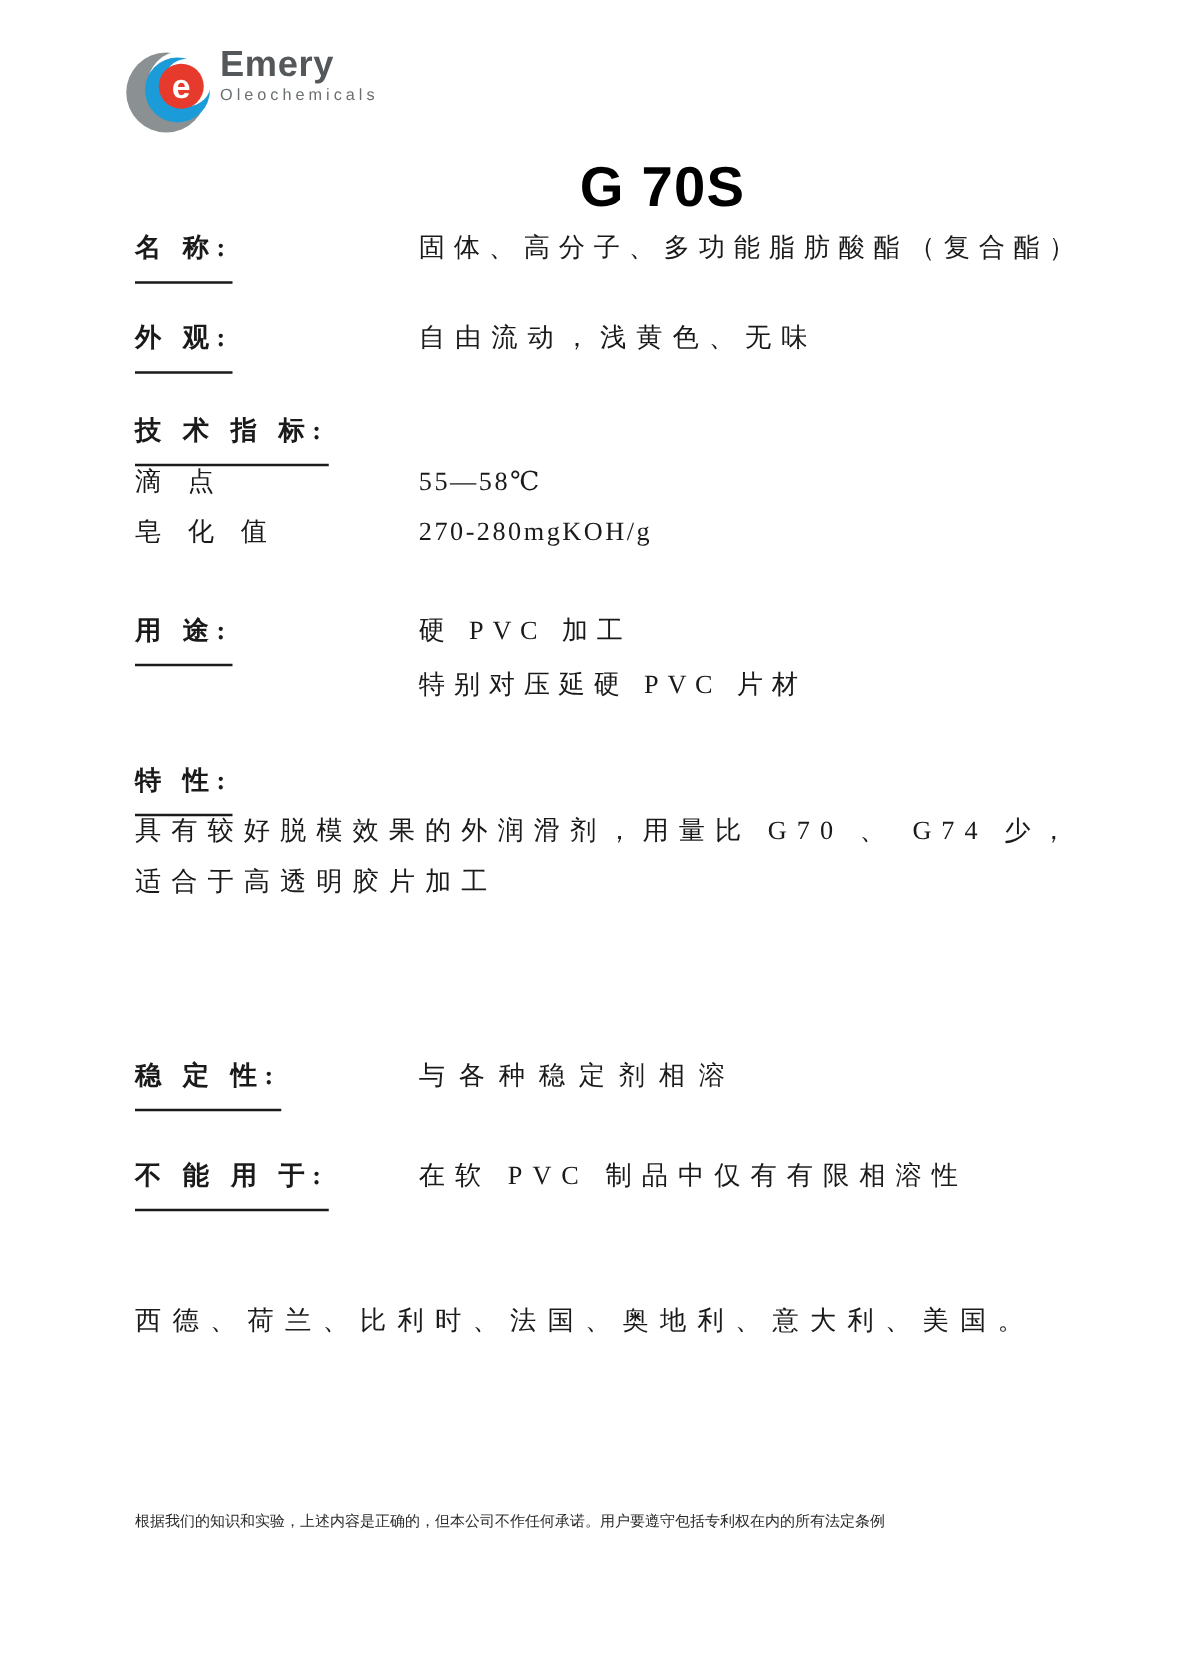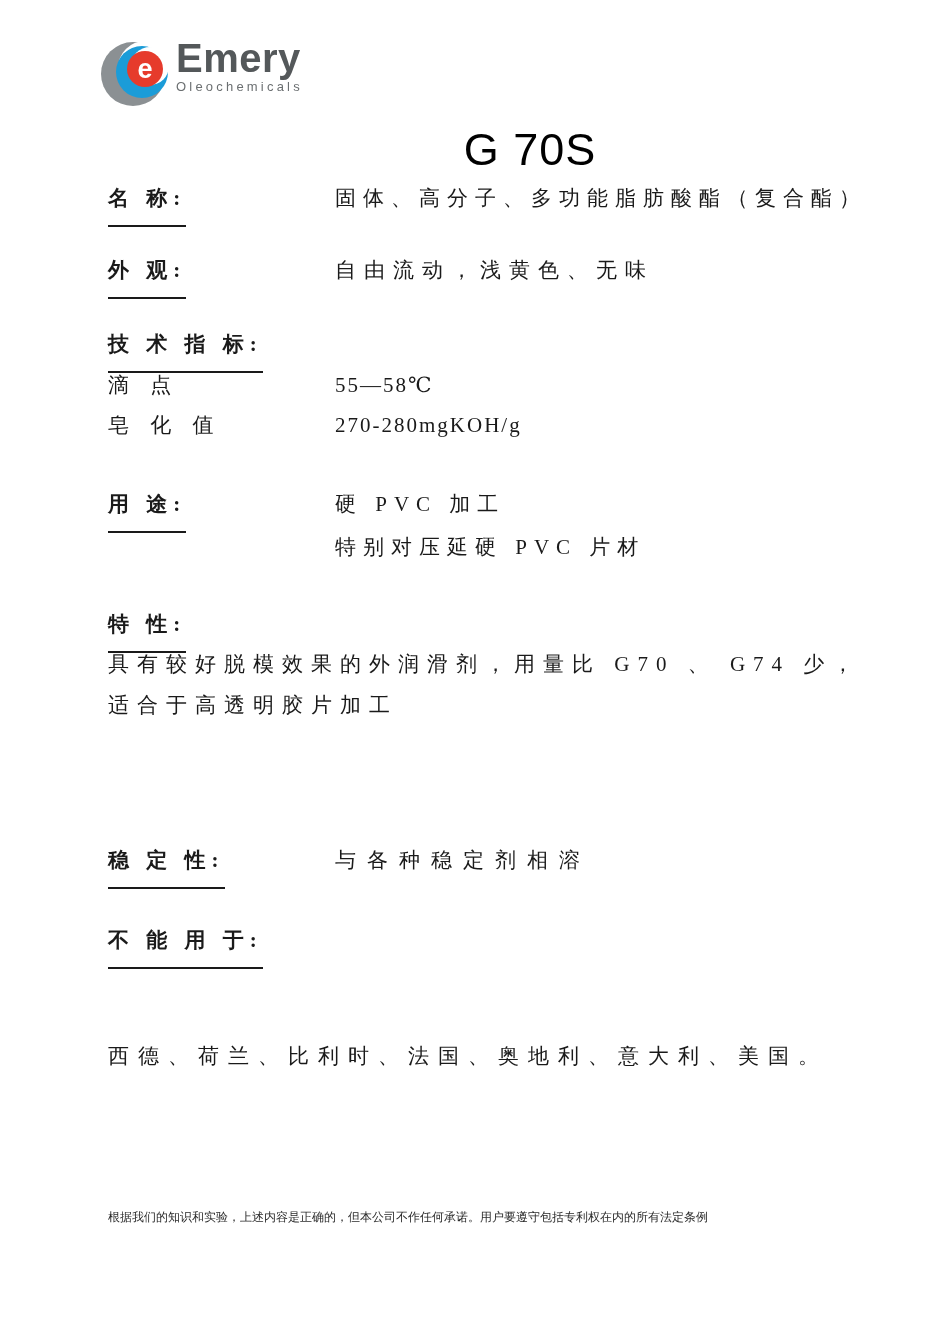--- a/index.html
+++ b/index.html
@@ -7,27 +7,27 @@
     width:950px;height:1324px;position:relative;overflow:hidden;
     font-family:"Liberation Serif","DejaVu Serif",serif;
     color:#1a1a1a;
   }
   .page{position:absolute;inset:0;background:#ffffff;}
 
   
   .logo{position:absolute;left:100px;top:36px;width:300px;height:72px;}
   .logo-icon{position:absolute;left:0;top:0;}
   .logo-text{position:absolute;left:76px;top:2px;font-family:"Liberation Sans","DejaVu Sans",sans-serif;}
-  .logo-brand{font-size:40px;font-weight:700;color:#54585a;letter-spacing:0.5px;line-height:1.0;}
+  .logo-brand{font-size:29px;font-weight:700;color:#54585a;letter-spacing:0.5px;line-height:1.0;}
   .logo-sub{font-size:13px;color:#6b6f71;letter-spacing:3.2px;margin-top:1px;text-align:right;}
 
   .doc-title{
     position:absolute;left:110px;right:0;top:94px;text-align:center;
     font-family:"Liberation Sans","DejaVu Sans",sans-serif;
-    font-size:45px;font-weight:400;color:#000;letter-spacing:1px;
+    font-size:45px;font-weight:700;color:#000;letter-spacing:1px;
   }
 
   
   .row{position:absolute;left:108px;width:780px;font-size:21px;line-height:28px;white-space:nowrap;}
   .lbl{font-weight:700;letter-spacing:6px;border-bottom:2px solid #1a1a1a;padding-bottom:15px;}
   .lbl-plain{font-weight:400;letter-spacing:8px;}
   .val{position:absolute;left:227px;top:0;letter-spacing:7px;}
   .ls2{letter-spacing:2px;}
   .ls8{letter-spacing:8px;}
   .ls9{letter-spacing:9px;}
@@ -100,19 +100,20 @@
   <div class="row para" style="top:691px">适合于高透明胶片加工</div>
 
 
   <div class="row" style="top:846px">
     <span class="lbl">稳 定 性:</span>
     <span class="val ls11">与各种稳定剂相溶</span>
   </div>
 
   <div class="row" style="top:926px">
     <span class="lbl">不 能 用 于:</span>
+    <span class="val ls8">在软 PVC 制品中仅有有限相溶性</span>
   </div>
 
   <div class="row ls9" style="top:1042px">西德、荷兰、比利时、法国、奥地利、意大利、美国。</div>
 
   <div class="footer">根据我们的知识和实验，上述内容是正确的，但本公司不作任何承诺。用户要遵守包括专利权在内的所有法定条例</div>
 
 </div>
 
 </body></html>

